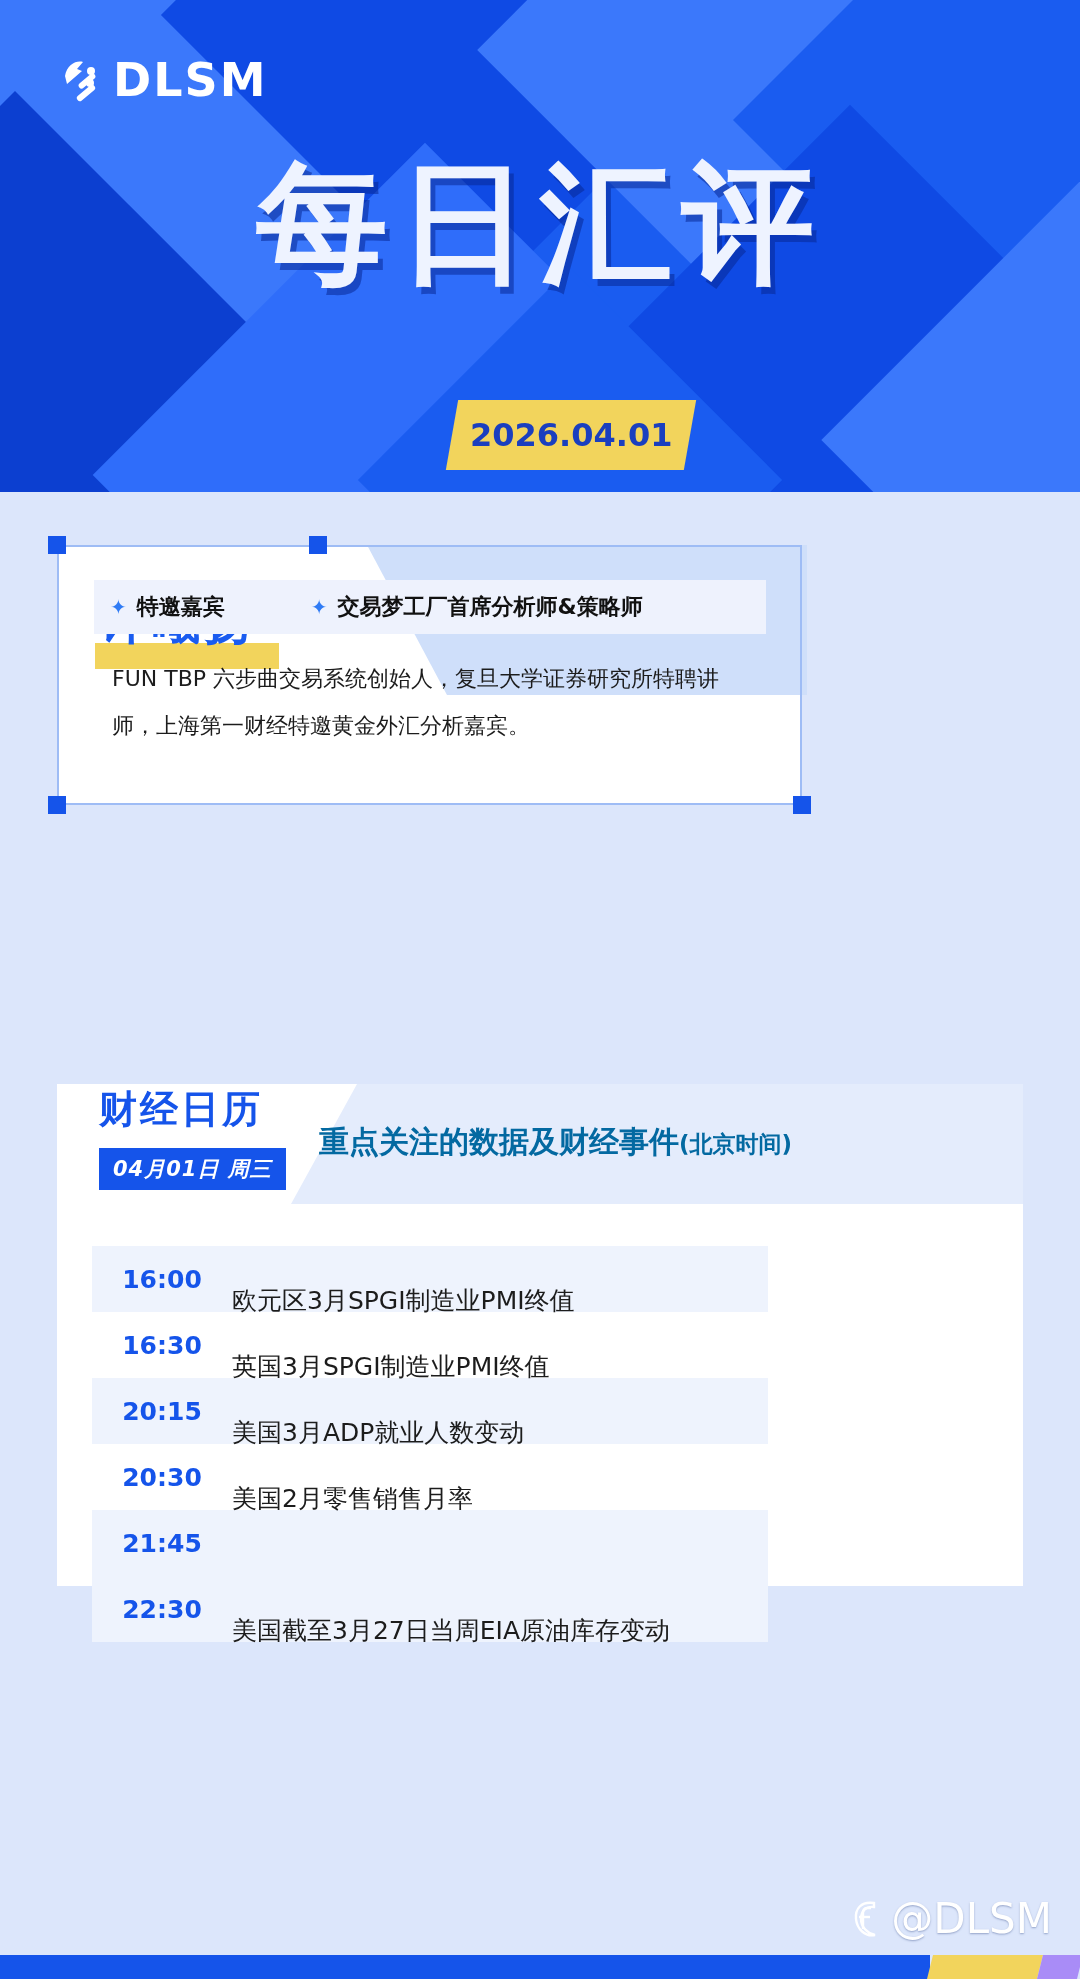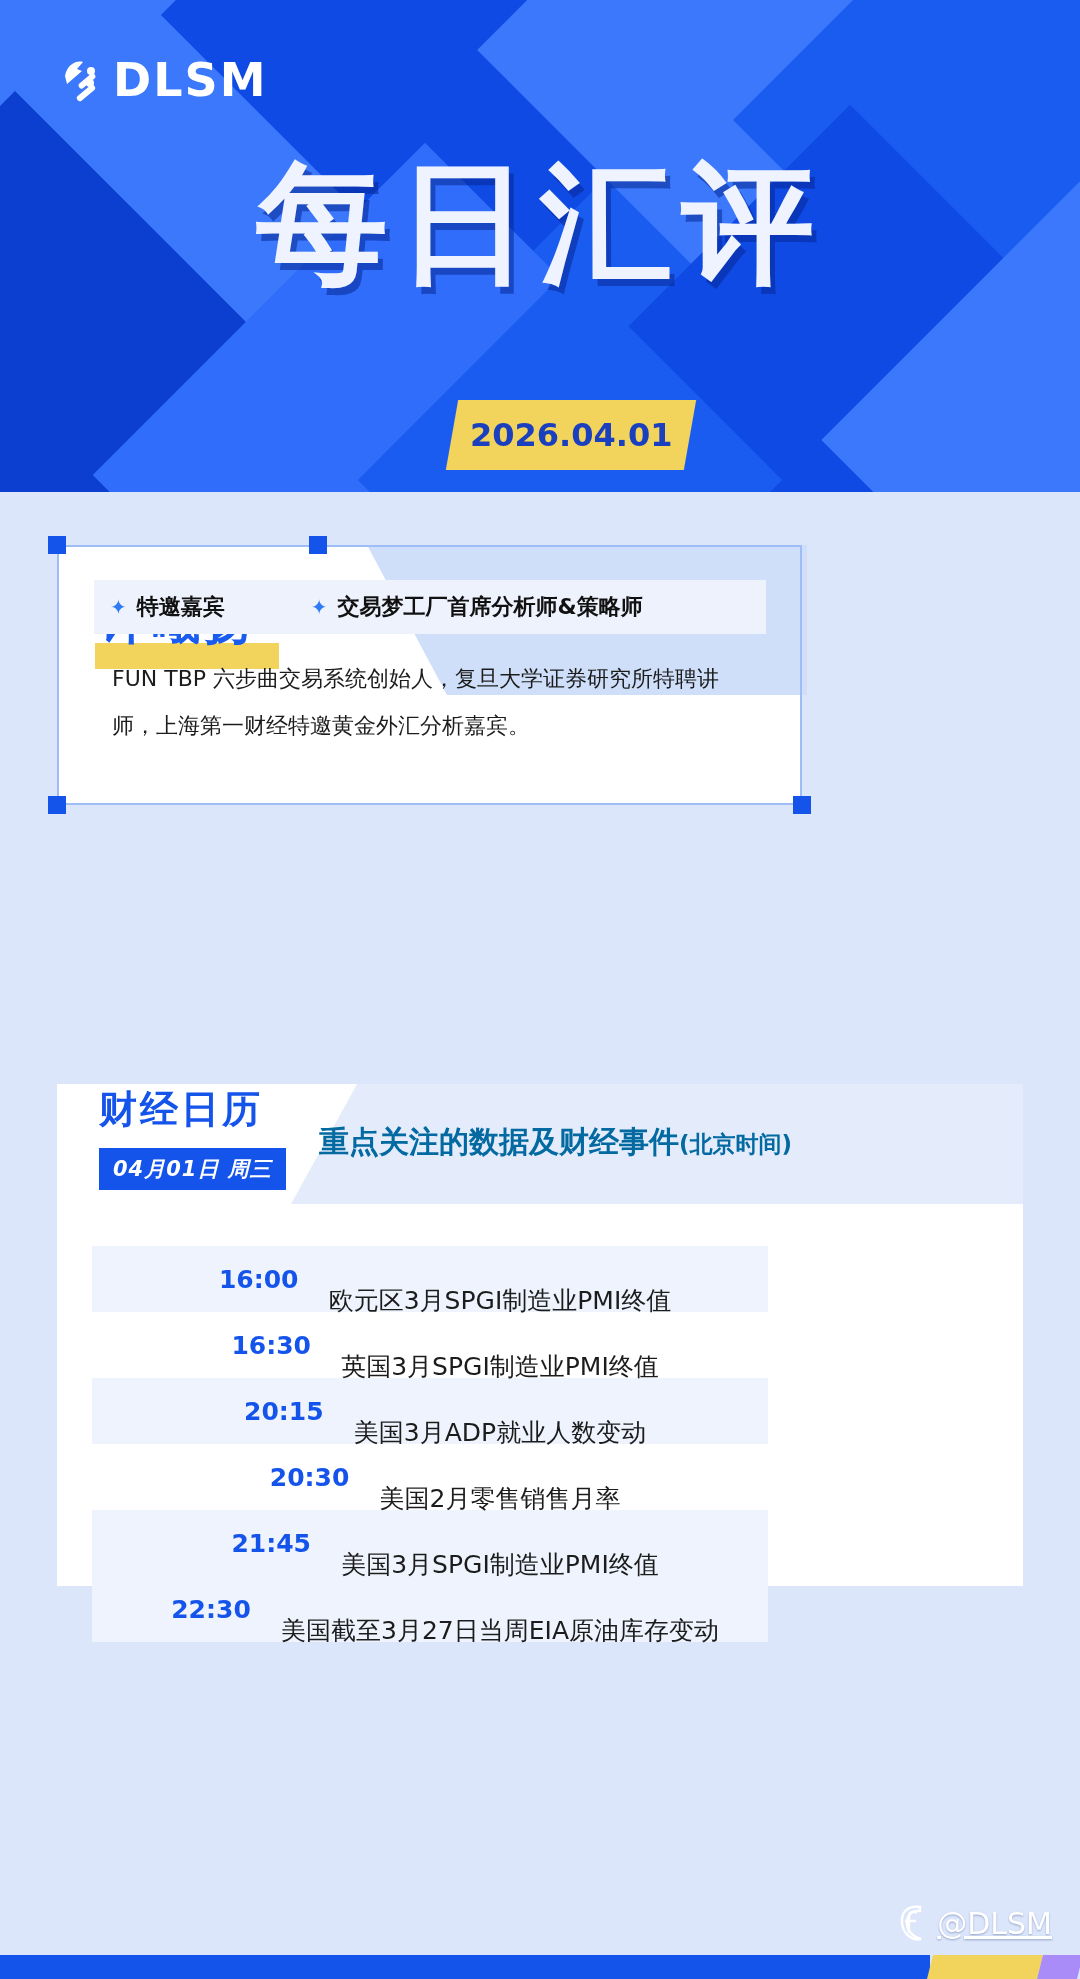--- a/index.html
+++ b/index.html
@@ -128,39 +128,38 @@
   .cal-sub{
     position:absolute; left:262px; top:38px; font-size:30px; font-weight:bold; color:#0369a1;
     font-family:"DejaVu Sans",sans-serif;
   }
   .cal-sub small{ font-size:23px; font-weight:bold; }
 
   .cal-body{
     position:absolute; left:57px; top:1204px; width:966px; height:300px; background:#ffffff; z-index:4;
   }
   .rows{ position:absolute; left:92px; top:1246px; width:676px; z-index:6; }
-  .row{ display:flex; align-items:center; height:66px;justify-content:center; }
+  .row{ display:flex; align-items:center; height:66px; }
   .row.odd{ background:#eef3fd; }
   .row .time{
     width:140px; text-align:center; color:#1554ea; font-size:25px; font-weight:bold;
     font-family:"DejaVu Sans",sans-serif;
   }
   .row .evt{
     color:#1c1c1c; font-size:25px; font-family:"DejaVu Sans",sans-serif;margin-top:42px;
   }
 
   
   .footer-white{
     position:absolute; left:57px; top:1504px; width:966px; height:82px; background:#fff; z-index:3;
   }
   .watermark{
     position:absolute; right:28px; bottom:36px; display:flex; align-items:center; gap:8px; z-index:9;
-    color:#ffffff; font-size:30px; font-family:"DejaVu Sans",sans-serif;
+    color:#ffffff; font-size:42px; font-family:"DejaVu Sans",sans-serif;
     text-shadow:0 1px 2px rgba(90,110,160,.55);
-    text-decoration:underline;
   }
   .wm-f{ width:34px; height:40px; }
 
   .bottom-bar{ position:absolute; left:0; bottom:0; width:1080px; height:24px; display:flex; z-index:9; }
   .bb-blue{ flex:0 0 930px; background:#1554ea; }
   .bb-yellow{ flex:0 0 110px; background:#f2d45c; transform:skewX(-14deg); }
   .bb-purple{ flex:1 1 auto; background:#a98cf7; transform:skewX(-14deg); }
 </style>
 </head>
 <body>
@@ -251,21 +250,20 @@
     <div class="row odd">
       <div class="time">20:15</div>
       <div class="evt">美国3月ADP就业人数变动</div>
     </div>
     <div class="row">
       <div class="time">20:30</div>
       <div class="evt">美国2月零售销售月率</div>
     </div>
     <div class="row odd">
       <div class="time">21:45</div>
-      <div class="evt">美国3月SPGI制造业PMI终值</div>
     </div>
     <div class="row odd">
       <div class="time">22:30</div>
       <div class="evt">美国截至3月27日当周EIA原油库存变动</div>
     </div>
   </div>
 
 <div class="watermark">
   <span class="wm-f">
     <svg viewBox="0 0 34 40" width="34" height="40">

